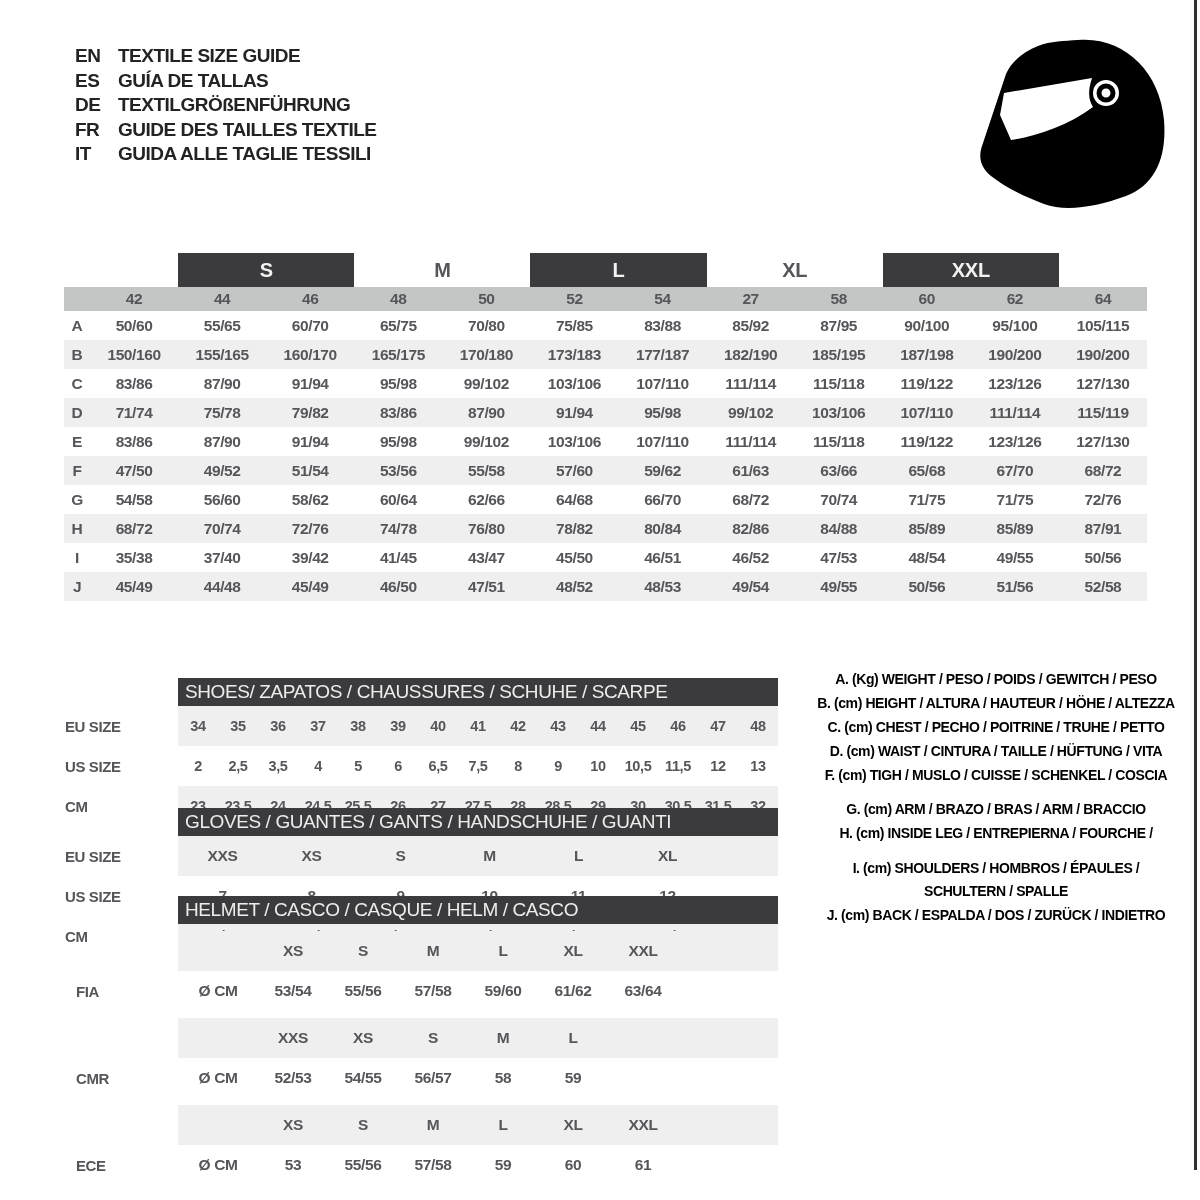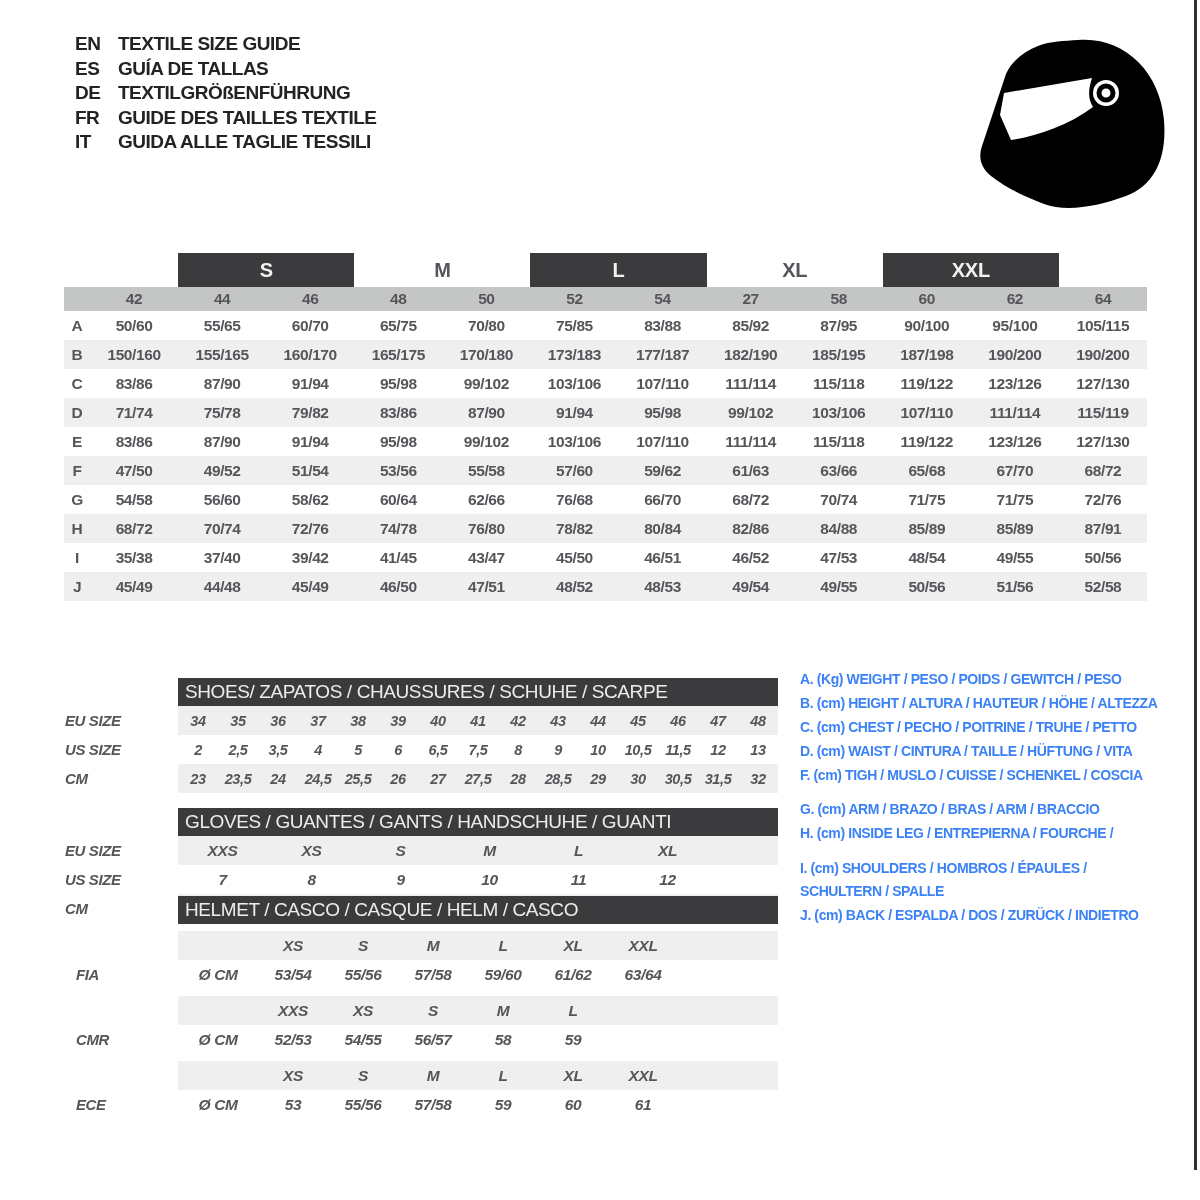--- a/index.html
+++ b/index.html
@@ -11,21 +11,21 @@
     --bar-text:#ededed;
   }
   *{margin:0;padding:0;box-sizing:border-box;}
   html,body{background:#fff;}
   #page{
     position:relative;width:1200px;height:1200px;background:#fff;overflow:hidden;
     font-family:"Liberation Sans","DejaVu Sans",sans-serif;
     color:var(--text-dark);
   }
   
-  #langs{position:absolute;left:75px;top:32px;}
+  #langs{position:absolute;left:75px;top:44px;}
   .lang-row{display:flex;line-height:24.6px;font-size:19px;font-weight:bold;
     color:var(--text-black);letter-spacing:-0.5px;}
   .lang-code{width:43px;}
   
   #helmet-icon{position:absolute;left:978px;top:36px;width:190px;height:178px;}
   
   #right-border{position:absolute;left:1194px;top:0;width:3px;height:1170px;background:#303032;}
   
   #main-table{position:absolute;left:64px;top:253px;width:1083px;}
   .grid13{display:grid;grid-template-columns:26px repeat(12,1fr);align-items:center;}
@@ -40,33 +40,33 @@
   .cell{text-align:center;font-weight:bold;font-size:15.5px;letter-spacing:-0.4px;}
   .cell.lab{text-align:center;}
   
   .table-block{position:absolute;left:64px;width:714px;}
   #shoes-block{top:678px;}
   #gloves-block{top:808px;}
   #helmets-block{top:896px;}
   .bar{margin-left:114px;height:28px;background:var(--dark-bar);color:var(--bar-text);
     display:flex;align-items:center;padding-left:7px;font-weight:normal;font-size:19px;
     letter-spacing:-0.4px;white-space:nowrap;}
-  .srow{display:flex;height:29px;font-style:italic;}
+  .srow{display:flex;height:40px;}
   .srow.gap{margin-top:7px;}
   .lbl{width:114px;display:flex;align-items:center;font-weight:bold;font-size:15px;
     letter-spacing:-0.4px;padding-left:1px;}
   .lbl.std{padding-left:12px;}
   .content{flex:1;display:grid;align-items:center;}
   .content.shaded{background:var(--stripe-gray);}
   .cols15{grid-template-columns:repeat(15,1fr);}
   .cols15 .cell{font-size:14.5px;}
   .cols6{grid-template-columns:repeat(6,89px) 1fr;}
   .hcols{grid-template-columns:80px repeat(6,70px) 1fr;}
   
-  #legend{position:absolute;left:800px;top:668px;width:392px;color:#3b82f6;}
+  #legend{position:absolute;left:800px;top:668px;width:392px;color:#000000;text-align:center;}
   .legend-item{margin-bottom:1px;}
   .legend-item:nth-child(6){margin-top:11px;}
   .legend-item:nth-child(8){margin-top:12px;}
   .legend-line{font-weight:bold;font-size:14px;line-height:23px;letter-spacing:-0.4px;white-space:nowrap;}
 </style>
 </head>
 <body>
 
 <div id="page">
 
@@ -219,21 +219,21 @@
         <div class="cell">67/70</div>
         <div class="cell">68/72</div>
       </div>
       <div class="grid13 data-row">
         <div class="cell lab">G</div>
         <div class="cell">54/58</div>
         <div class="cell">56/60</div>
         <div class="cell">58/62</div>
         <div class="cell">60/64</div>
         <div class="cell">62/66</div>
-        <div class="cell">76/68</div>
+        <div class="cell">64/68</div>
         <div class="cell">66/70</div>
         <div class="cell">68/72</div>
         <div class="cell">70/74</div>
         <div class="cell">71/75</div>
         <div class="cell">71/75</div>
         <div class="cell">72/76</div>
       </div>
       <div class="grid13 data-row shaded">
         <div class="cell lab">H</div>
         <div class="cell">68/72</div>

